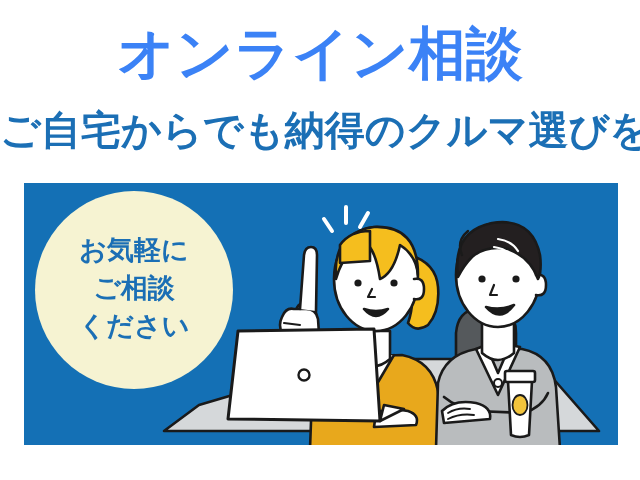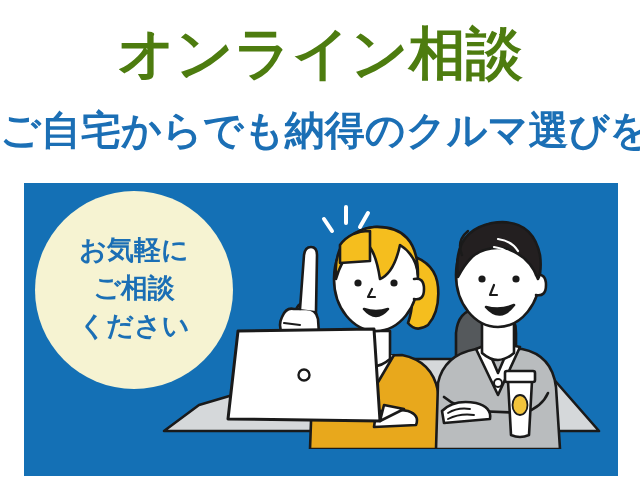--- a/index.html
+++ b/index.html
@@ -25,21 +25,21 @@
   #headline {
     position: absolute;
     left: 0;
     top: 22px;
     width: 640px;
     text-align: center;
     font-size: 57px;
     line-height: 62px;
     font-weight: bold;
     letter-spacing: 0px;
-    color: #4d7c0f;
+    color: #3b82f6;
     white-space: nowrap;
     font-family: "DejaVu Sans", "Liberation Sans", sans-serif;
   }
 
   #subhead {
     position: absolute;
     left: 0;
     top: 106px;
     width: 532px;
     text-align: center;
@@ -50,21 +50,21 @@
     white-space: nowrap;
     font-family: "DejaVu Sans", "Liberation Sans", sans-serif;
   }
 
   
   #panel {
     position: absolute;
     left: 24px;
     top: 183px;
     width: 594px;
-    height: 293px;
+    height: 262px;
     background: #1470B5;
     overflow: hidden;
   }
 
   
   #badge {
     position: absolute;
     left: 11px;
     top: 8px;
     width: 198px;

